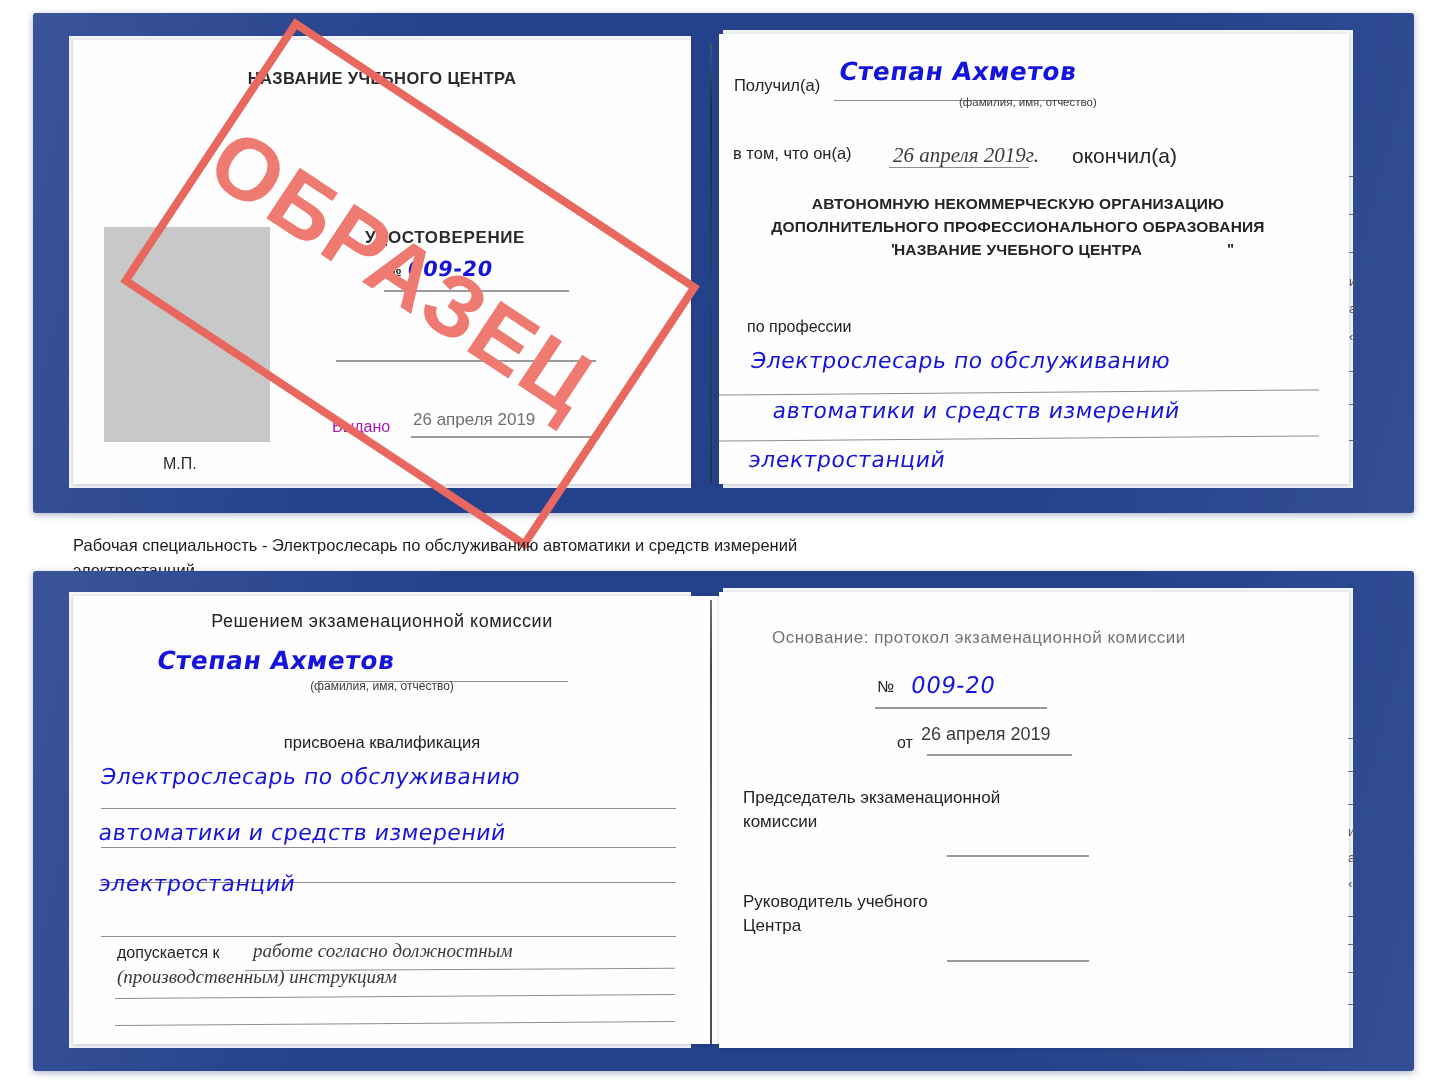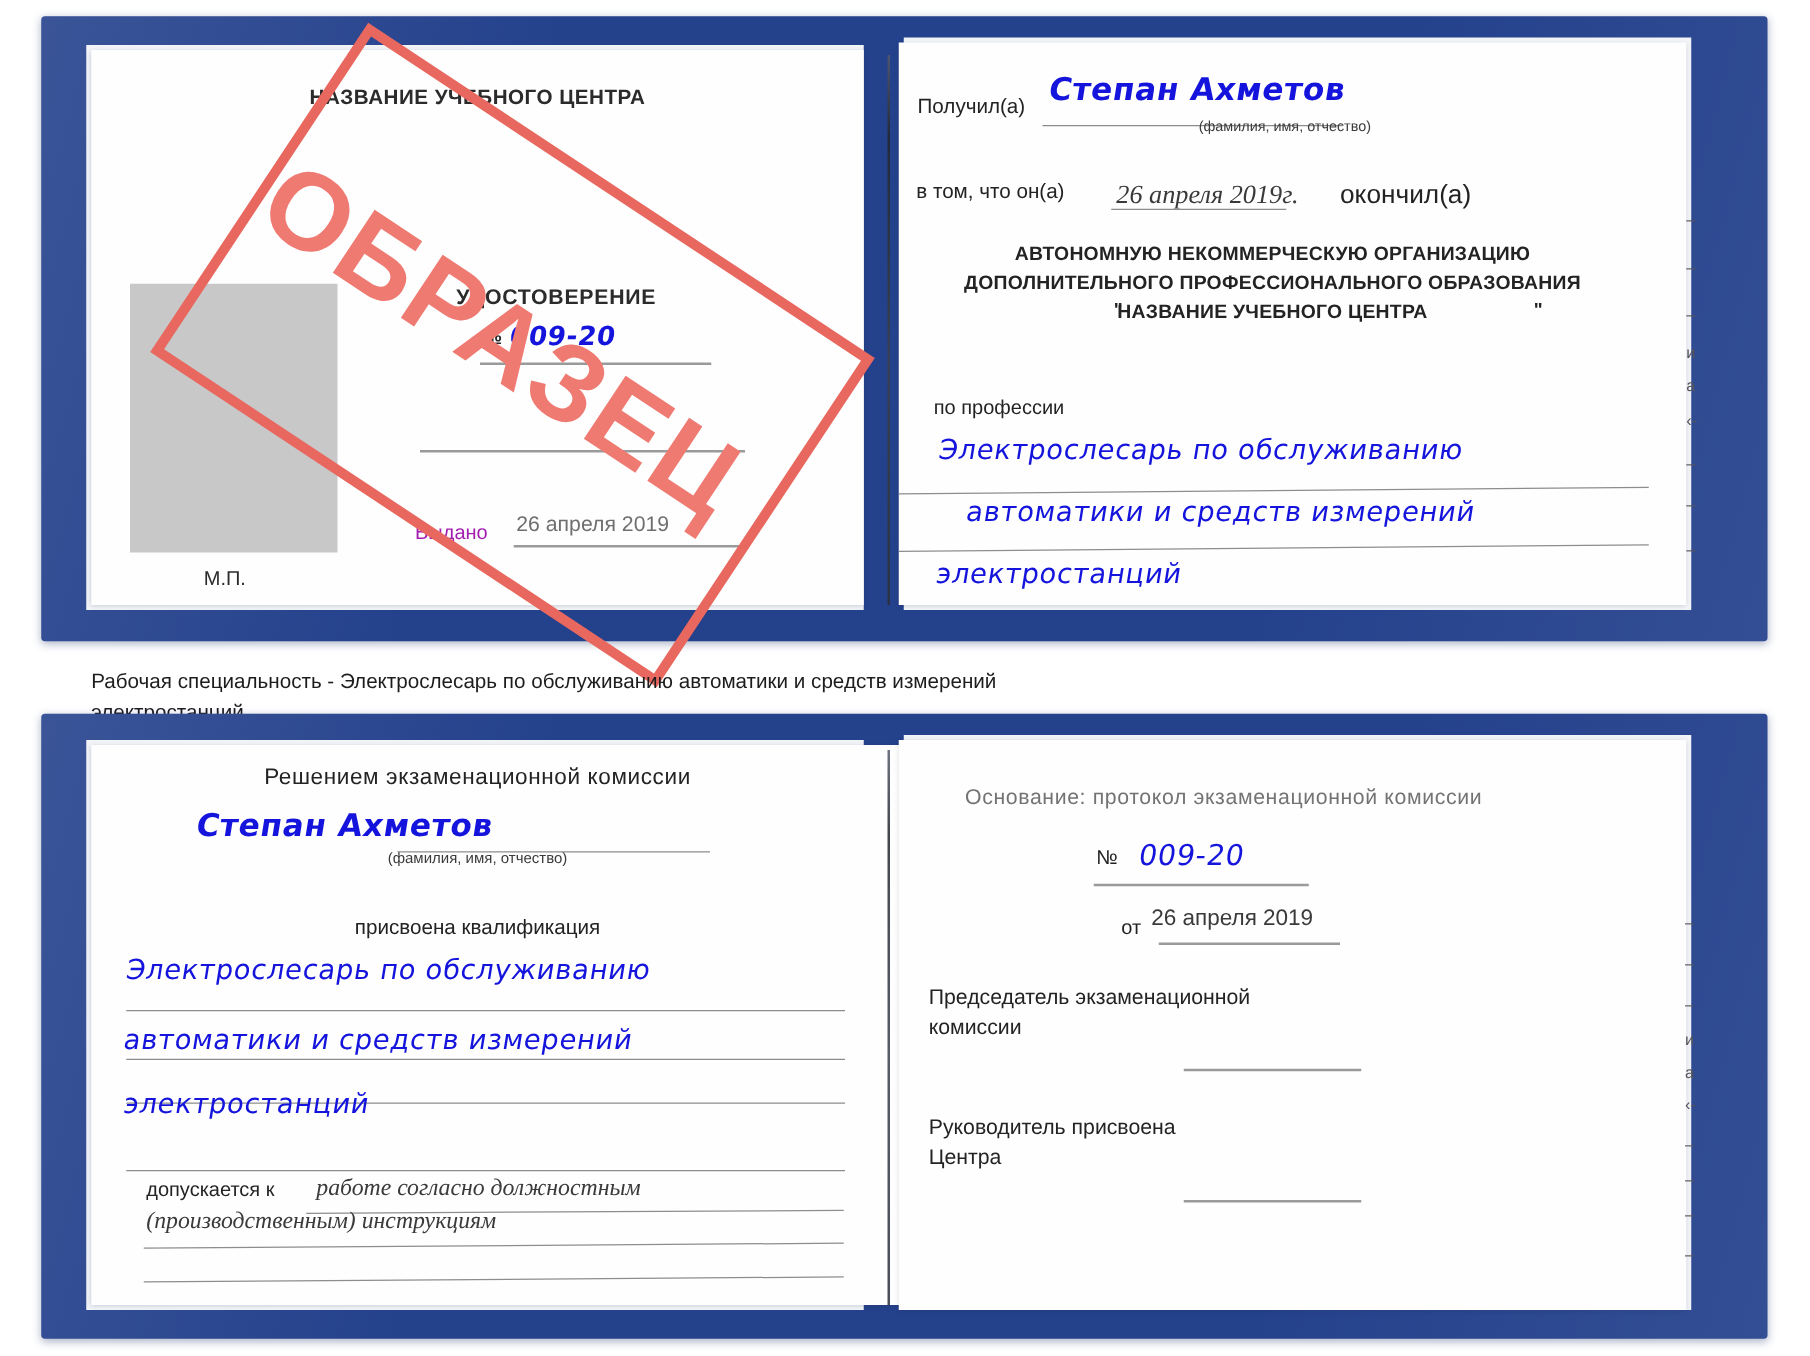--- a/index.html
+++ b/index.html
@@ -216,21 +216,21 @@
     <div class="rule" style="left:156px;top:115px;width:172px;"></div>
 
     <div class="t" style="left:178px;top:142px;font-size:16px;color:#232323;">от</div>
     <div class="t grayfill" style="left:202px;top:132px;font-size:18px;color:#3a3a3a;">26 апреля 2019</div>
     <div class="rule" style="left:208px;top:162px;width:145px;"></div>
 
     <div class="t" style="left:24px;top:196px;font-size:17px;color:#232323;">Председатель экзаменационной</div>
     <div class="t" style="left:24px;top:220px;font-size:17px;color:#232323;">комиссии</div>
     <div class="rule" style="left:228px;top:263px;width:142px;"></div>
 
-    <div class="t" style="left:24px;top:300px;font-size:17px;color:#232323;">Руководитель присвоена</div>
+    <div class="t" style="left:24px;top:300px;font-size:17px;color:#232323;">Руководитель учебного</div>
     <div class="t" style="left:24px;top:324px;font-size:17px;color:#232323;">Центра</div>
     <div class="rule" style="left:228px;top:368px;width:142px;"></div>
   </div>
 
   <div style="position:absolute;left:1348px;top:730px;width:22px;">
     <div class="bleed" style="left:0px;top:0px;">–</div>
     <div class="bleed" style="left:0px;top:33px;">–</div>
     <div class="bleed" style="left:0px;top:66px;">–</div>
     <div class="bleed" style="left:0px;top:94px;">и</div>
     <div class="bleed" style="left:0px;top:120px;">а</div>

